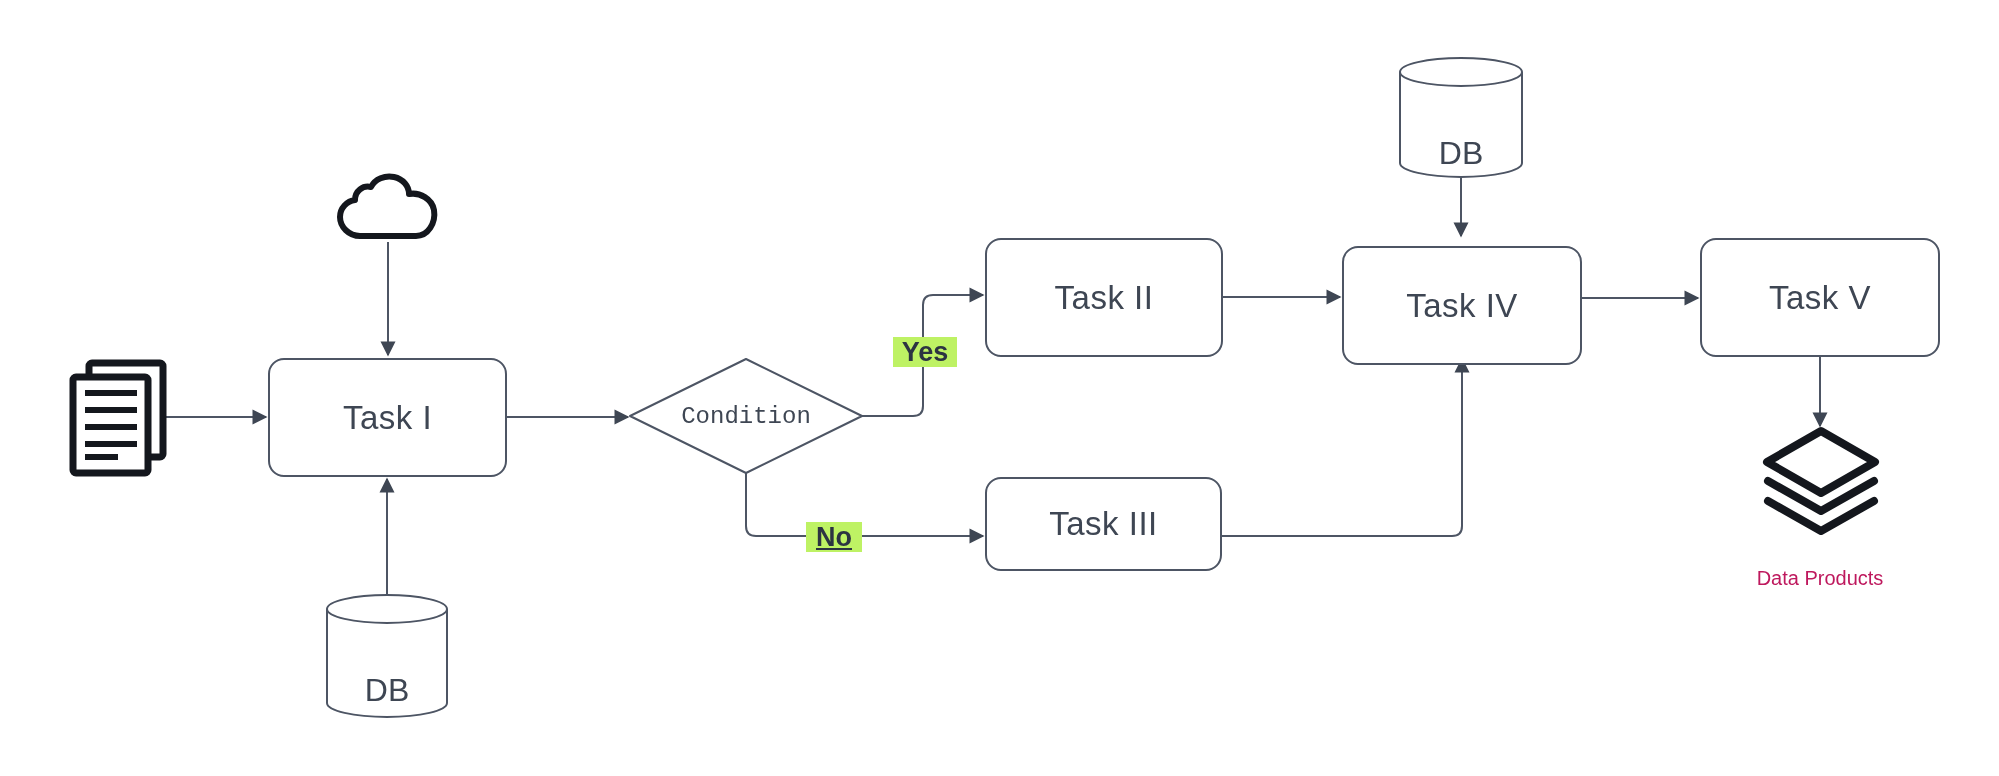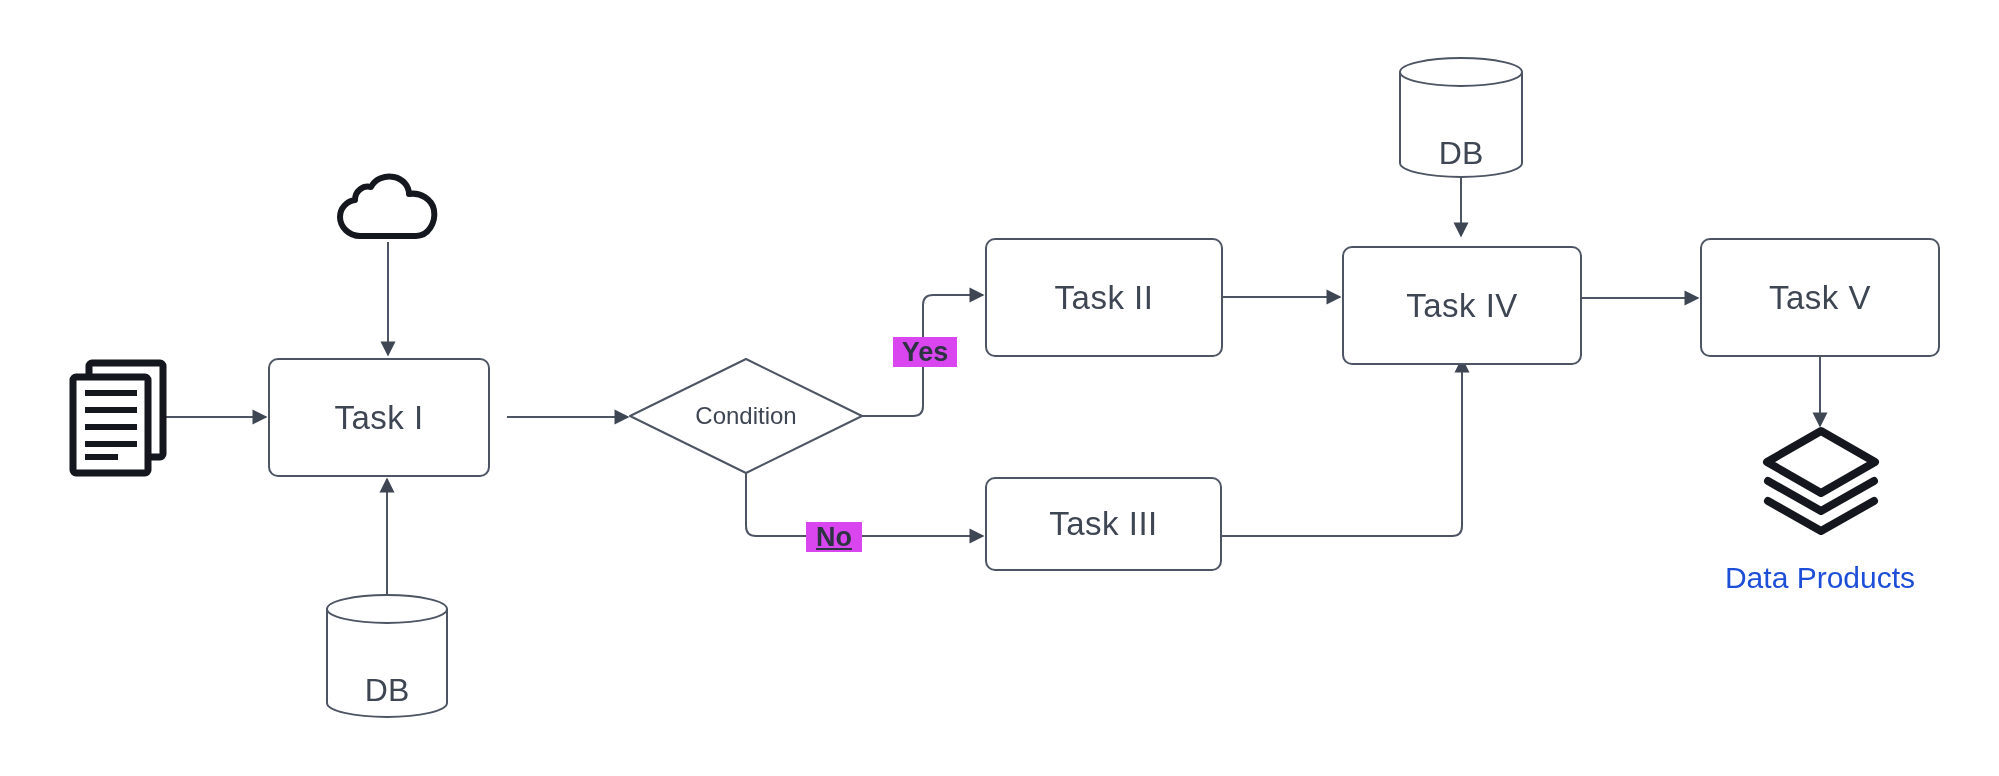--- a/index.html
+++ b/index.html
@@ -13,37 +13,37 @@
   }
   .layer{position:absolute;left:0;top:0;}
   .node{
     position:absolute;
     box-sizing:border-box;
     display:flex;align-items:center;justify-content:center;
     color:#3e4653;
   }
   .task{
     border:2px solid #4d5564;
-    border-radius:10px;
+    border-radius:16px;
     background:#ffffff;
     font-size:33px;
     letter-spacing:0.5px;
   }
   .shape-label{ 
     background:transparent;
     pointer-events:none;
   }
   .condition-label{font-size:24px;}
   .db-label{font-size:32px;margin-top:31px;}
-  .output-label{font-size:30px;color:#1d4ed8;}
+  .output-label{font-size:20px;color:#be185d;}
   .edge-label{
     position:absolute;
     display:flex;align-items:center;justify-content:center;
     font-size:27px;font-weight:bold;color:#2c3442;
-    background:#d946ef;
+    background:#bef264;
     padding:0 2px;
   }
 </style>
 </head>
 <body>
 
 <div class="canvas">
 
   <svg class="layer" width="1999" height="776" viewBox="0 0 1999 776">
     <defs>
@@ -96,41 +96,41 @@
                C 84 17 96 24 98 35 C 100 48 92 61 80 61 Z" fill="#ffffff" stroke="#14171d" stroke-width="6" stroke-linejoin="round" stroke-linecap="round"></path>
     </g>
 
     <g transform="translate(1765,429)" stroke="#14171d" stroke-width="8" stroke-linejoin="round" stroke-linecap="round">
       <path d="M 56 2 L 110 33 L 56 64 L 2 33 Z" fill="#ffffff"></path>
       <path d="M 3 52 L 56 82 L 109 52" fill="none"></path>
       <path d="M 3 72 L 56 102 L 109 72" fill="none"></path>
     </g>
   </svg>
 
-  <div class="node task" style="left:268px;top:358px;width:222px;height:119px;">
+  <div class="node task" style="left:268px;top:358px;width:239px;height:119px;">
     <span>Task I</span>
   </div>
 
   <div class="node task" style="left:985px;top:238px;width:238px;height:119px;">
     <span>Task II</span>
   </div>
 
   <div class="node task" style="left:985px;top:477px;width:237px;height:94px;">
     <span>Task III</span>
   </div>
 
   <div class="node task" style="left:1342px;top:246px;width:240px;height:119px;">
     <span>Task IV</span>
   </div>
 
   <div class="node task" style="left:1700px;top:238px;width:240px;height:119px;align-items:center;">
     <span>Task V</span>
   </div>
 
-  <div class="node shape-label condition-label" style="left:646px;top:400px;width:200px;height:32px;">Condition</div>
+  <div class="node shape-label condition-label" style="left:646px;top:400px;width:200px;height:32px;font-family:Liberation Mono, monospace;">Condition</div>
 
   <div class="node shape-label db-label" style="left:327px;top:638px;width:120px;height:42px;">DB</div>
 
   <div class="node shape-label db-label" style="left:1400px;top:101px;width:122px;height:42px;">DB</div>
 
   <div class="node shape-label output-label" style="left:1660px;top:559px;width:320px;height:38px;">Data Products</div>
 
   <div class="edge-label" style="left:893px;top:337px;width:60px;height:30px;">Yes</div>
 
   <div class="edge-label" style="left:806px;top:522px;width:52px;height:30px;text-decoration:underline;">No</div>

